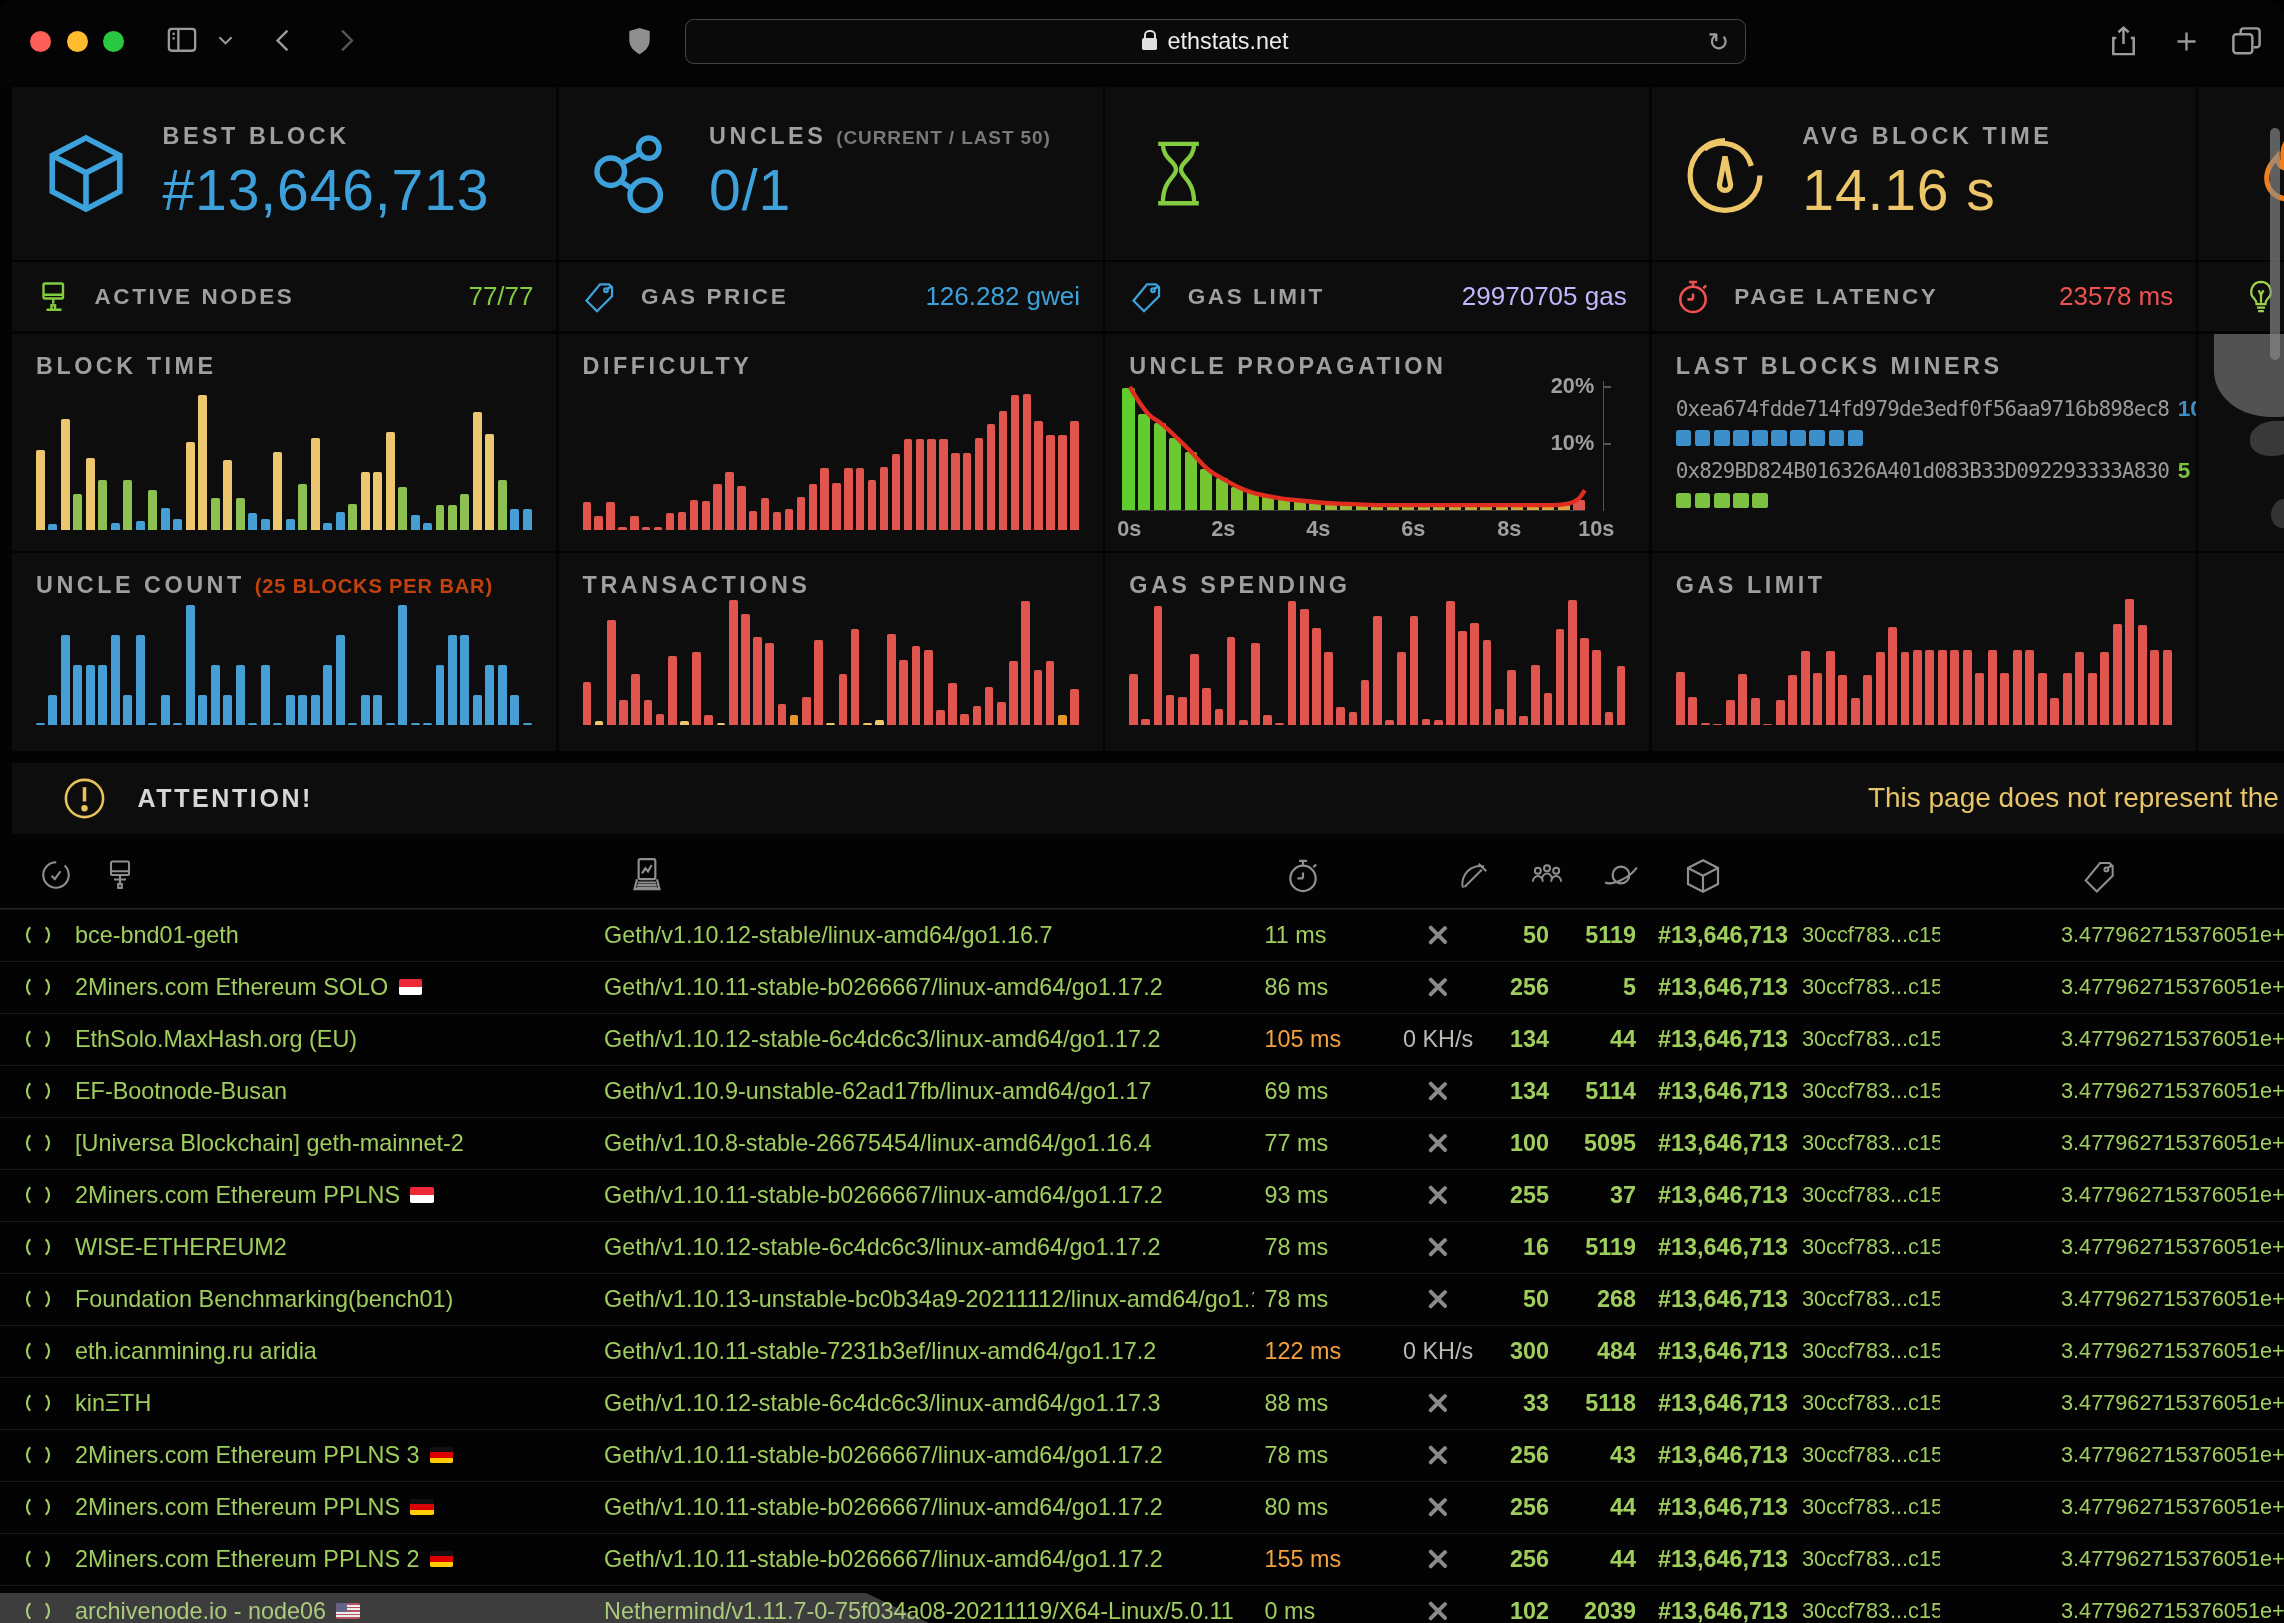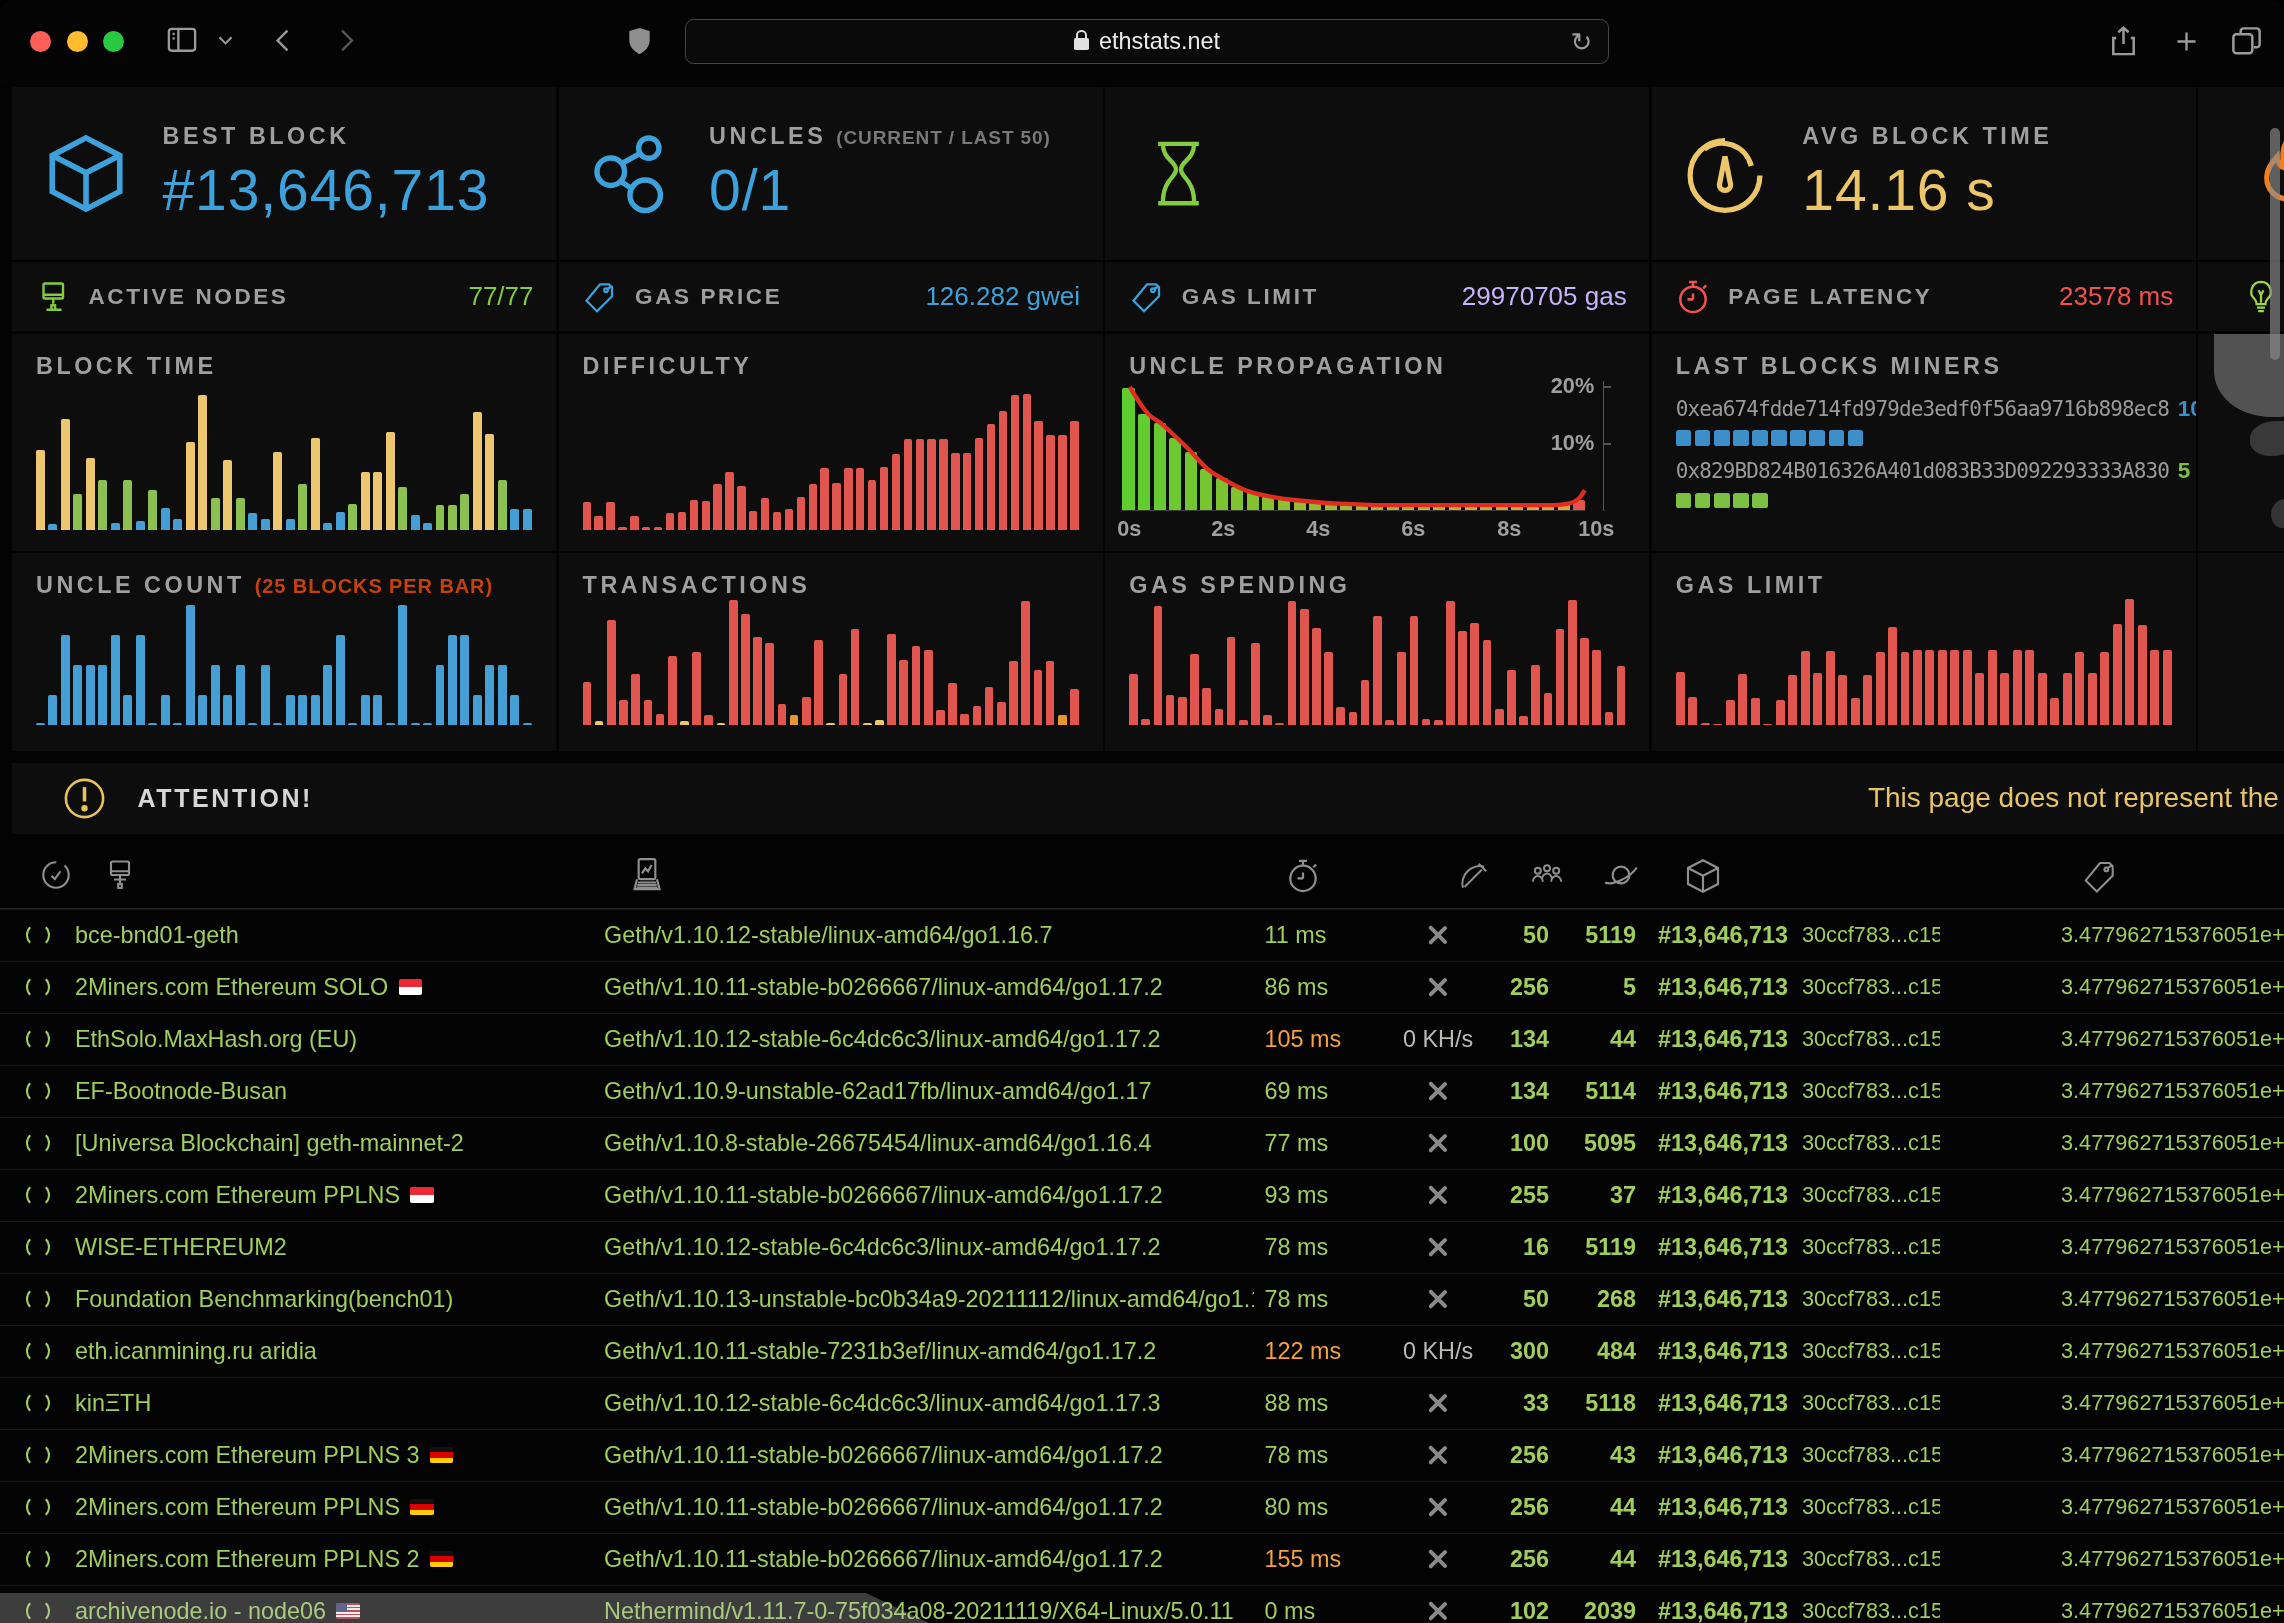--- a/index.html
+++ b/index.html
@@ -6,21 +6,21 @@
   html,body { width:2284px; height:1624px; background:#000; overflow:hidden;
     font-family:"Liberation Sans", sans-serif; }
   .window { position:relative; width:2284px; height:1624px; background:#030303;
     border-radius:14px 14px 0 0; overflow:hidden; }
 
   
   .chrome { position:relative; height:83px; background:#040404; }
   .tl { position:absolute; top:31px; width:21px; height:21px; border-radius:50%; }
   .chrome-ic { position:absolute; color:#9b9b9b; }
   svg.ic { display:block; }
-  .urlbar { position:absolute; left:685px; top:19px; width:924px; height:45px;
+  .urlbar { position:absolute; left:685px; top:19px; width:1061px; height:45px;
     border:1.7px solid #454545; border-radius:8.7px; background:#0a0a0a;
     display:flex; align-items:center; justify-content:center; color:#ececec; font-size:23.4px; }
   .padlock { display:inline-block; width:14.7px; height:12px; background:#e0e0e0; border-radius:1.7px;
     position:relative; margin-right:10.4px; margin-top:5.2px; }
   .padlock::before { content:""; position:absolute; left:1.7px; top:-7.8px; width:7.8px; height:10.4px;
     border:2.6px solid #e0e0e0; border-bottom:none; border-radius:5.2px 5.2px 0 0; }
   .reload { position:absolute; right:15.6px; top:7px; font-size:26px; color:#9b9b9b; }
 
   
   .grid { display:grid; grid-template-columns:repeat(4,544px) 1fr; gap:2.6px; margin:0 0 0 12px; }
@@ -29,21 +29,21 @@
 
   .stat-big { height:173px; display:flex; align-items:center; padding:0 26px; }
   .big-icon { width:95px; flex:0 0 95px; display:flex; justify-content:center; }
   .stat-body { margin-left:29.5px; }
   .stat-label { color:#9f9f9f; font-size:23.4px; font-weight:bold; letter-spacing:3.5px; }
   .stat-sub { color:#787878; font-size:19px; font-weight:bold; letter-spacing:0.9px; }
   .stat-value { font-size:57px; font-weight:200; margin-top:7px; letter-spacing:0.9px; }
 
   .stat-small { height:69px; display:flex; align-items:center; padding:0 22.5px; }
   .small-icon { width:38px; flex:0 0 38px; display:flex; justify-content:center; }
-  .small-label { color:#9f9f9f; font-size:22.5px; font-weight:bold; letter-spacing:2.6px; margin-left:16px; }
+  .small-label { color:#9f9f9f; font-size:22.5px; font-weight:bold; letter-spacing:2.6px; margin-left:22px; }
   .small-value { margin-left:auto; font-size:26px; font-weight:200; }
 
   .chart-panel1 { height:217px; }
   .chart-panel2 { height:198px; }
   .chart-title { position:absolute; top:19px; left:24px; color:#9f9f9f; font-size:23.4px;
     font-weight:bold; letter-spacing:3.5px; }
   .chart-title .sub { color:#c2410c; font-size:20px; letter-spacing:0.9px; font-weight:bold; }
   .bars { position:absolute; left:24px; right:24px; bottom:21px; height:137px;
     display:flex; align-items:flex-end; gap:3.5px; }
   .chart-panel2 .bars { height:128px; bottom:26px; }

